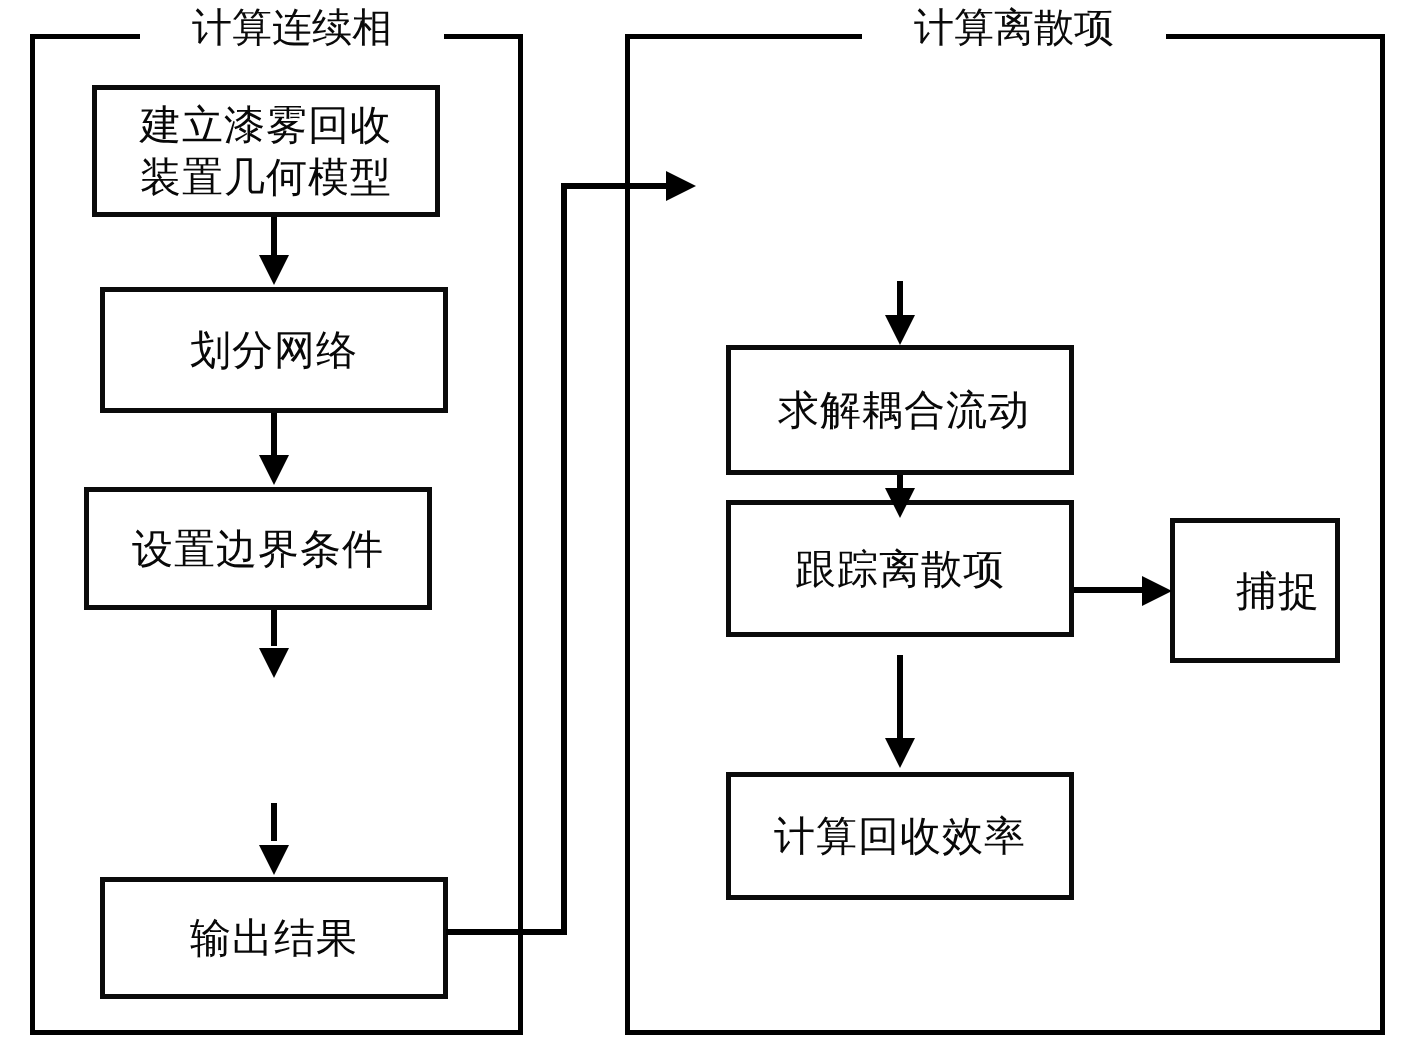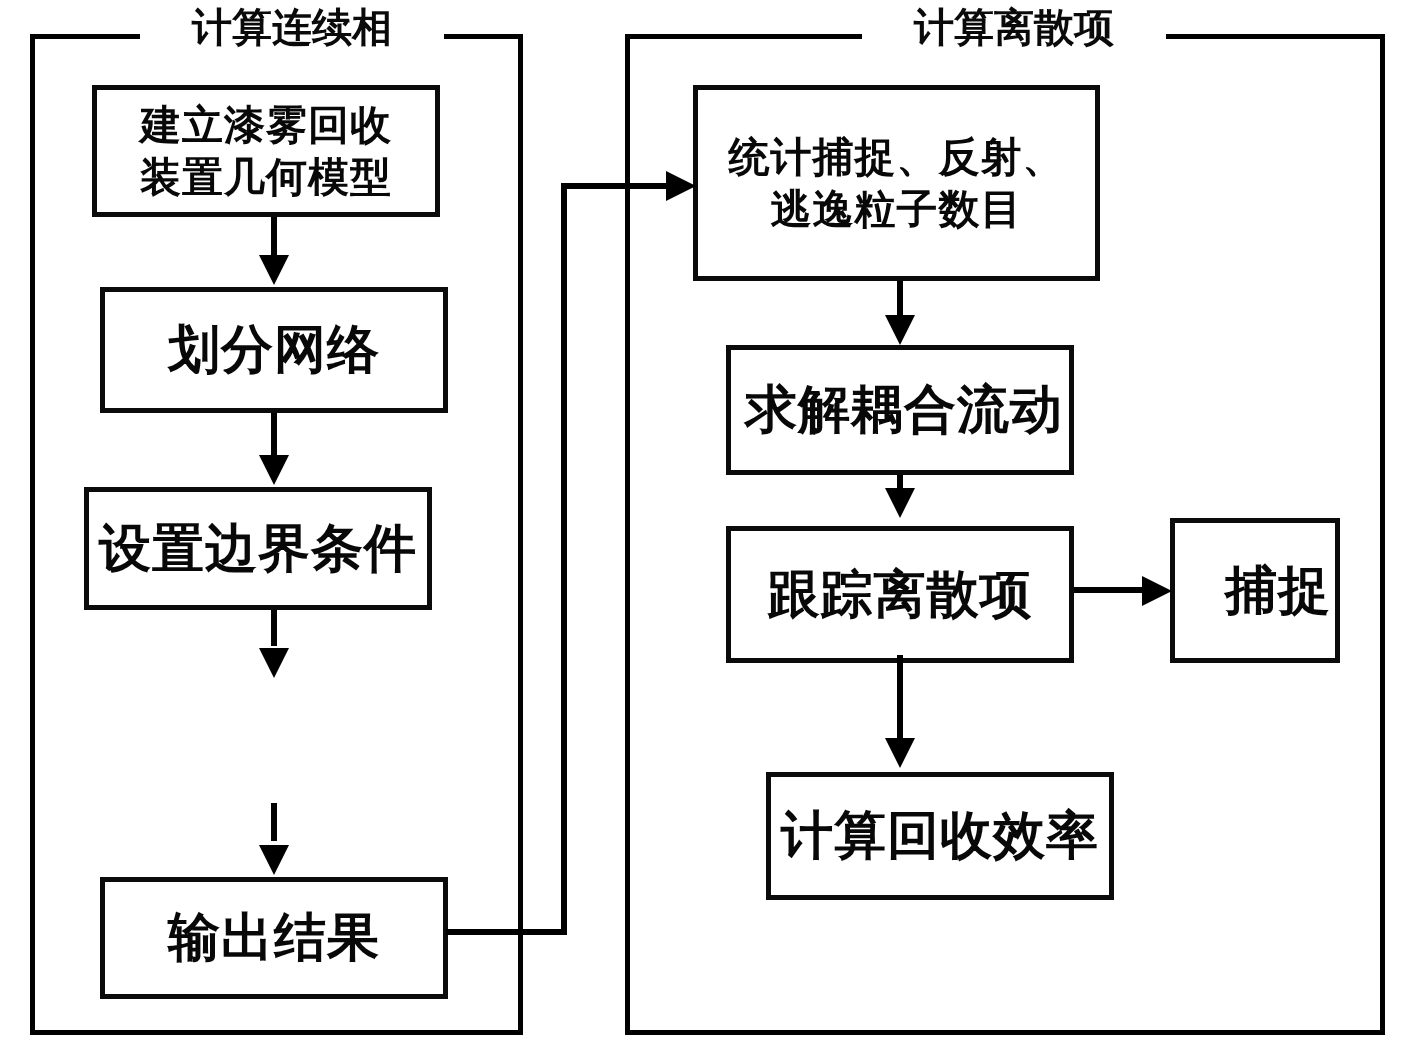--- a/index.html
+++ b/index.html
@@ -11,21 +11,20 @@
     width: 1417px;
     height: 1042px;
     font-family: "Liberation Serif", "DejaVu Serif", serif;
     overflow: hidden;
   }
   #canvas {
     position: relative;
     width: 1417px;
     height: 769px;
     background: #ffffff;
-    font-weight: bold;
   }
 
   
   .group {
     position: absolute;
     box-sizing: border-box;
     border: 5px solid #000000;
     background: transparent;
   }
   .group-title {
@@ -44,21 +43,21 @@
   .node {
     position: absolute;
     box-sizing: border-box;
     border: 5px solid #0b0b0b;
     background: #ffffff;
     display: flex;
     align-items: center;
     justify-content: center;
     text-align: center;
     color: #080808;
-    font-size: 52px;
+    font-size: 41px;
     line-height: 50px;
     letter-spacing: 1px;
     font-family: "Liberation Serif", "DejaVu Serif", serif;
   }
   .node .label {
     display: block;
     white-space: pre-line;
   }
   .node.two-line {
     font-size: 41px;
@@ -129,38 +128,34 @@
   <div class="vline" style="left:271px; top:610px; height:36px;"></div>
   <div class="arrow-down" style="left:259px; top:648px;"></div>
 
   <div class="vline" style="left:271px; top:803px; height:38px;"></div>
   <div class="arrow-down" style="left:259px; top:845px;"></div>
 
   <div class="group" style="left:625px; top:34px; width:760px; height:1001px;"></div>
 
   <div class="group-title" style="left:862px; top:6px; width:280px;">计算离散项</div>
 
-  <div class="node two-line" style="left:693px; top:85px; width:407px; height:196px;">
-    <span class="label">统计捕捉、反射、
-逃逸粒子数目</span>
-  </div>
 
   <div class="node" style="left:726px; top:345px; width:348px; height:130px;padding-left:8px;">
     <span class="label">求解耦合流动</span>
   </div>
 
-  <div class="node" style="left:726px; top:526px; width:348px; height:137px;">
+  <div class="node" style="left:726px; top:500px; width:348px; height:137px;">
     <span class="label">跟踪离散项</span>
   </div>
 
   <div class="node" style="left:1170px; top:518px; width:170px; height:145px;padding-left:46px;">
     <span class="label">捕捉</span>
   </div>
 
-  <div class="node" style="left:726px; top:772px; width:348px; height:128px;margin-left:40px;">
+  <div class="node" style="left:726px; top:772px; width:348px; height:128px;">
     <span class="label">计算回收效率</span>
   </div>
 
   <div class="vline" style="left:897px; top:281px; height:36px;"></div>
   <div class="arrow-down" style="left:885px; top:315px;"></div>
 
   <div class="vline" style="left:897px; top:475px; height:15px;"></div>
   <div class="arrow-down" style="left:885px; top:488px;"></div>
 
   <div class="hline" style="left:1074px; top:587px; width:70px;"></div>

